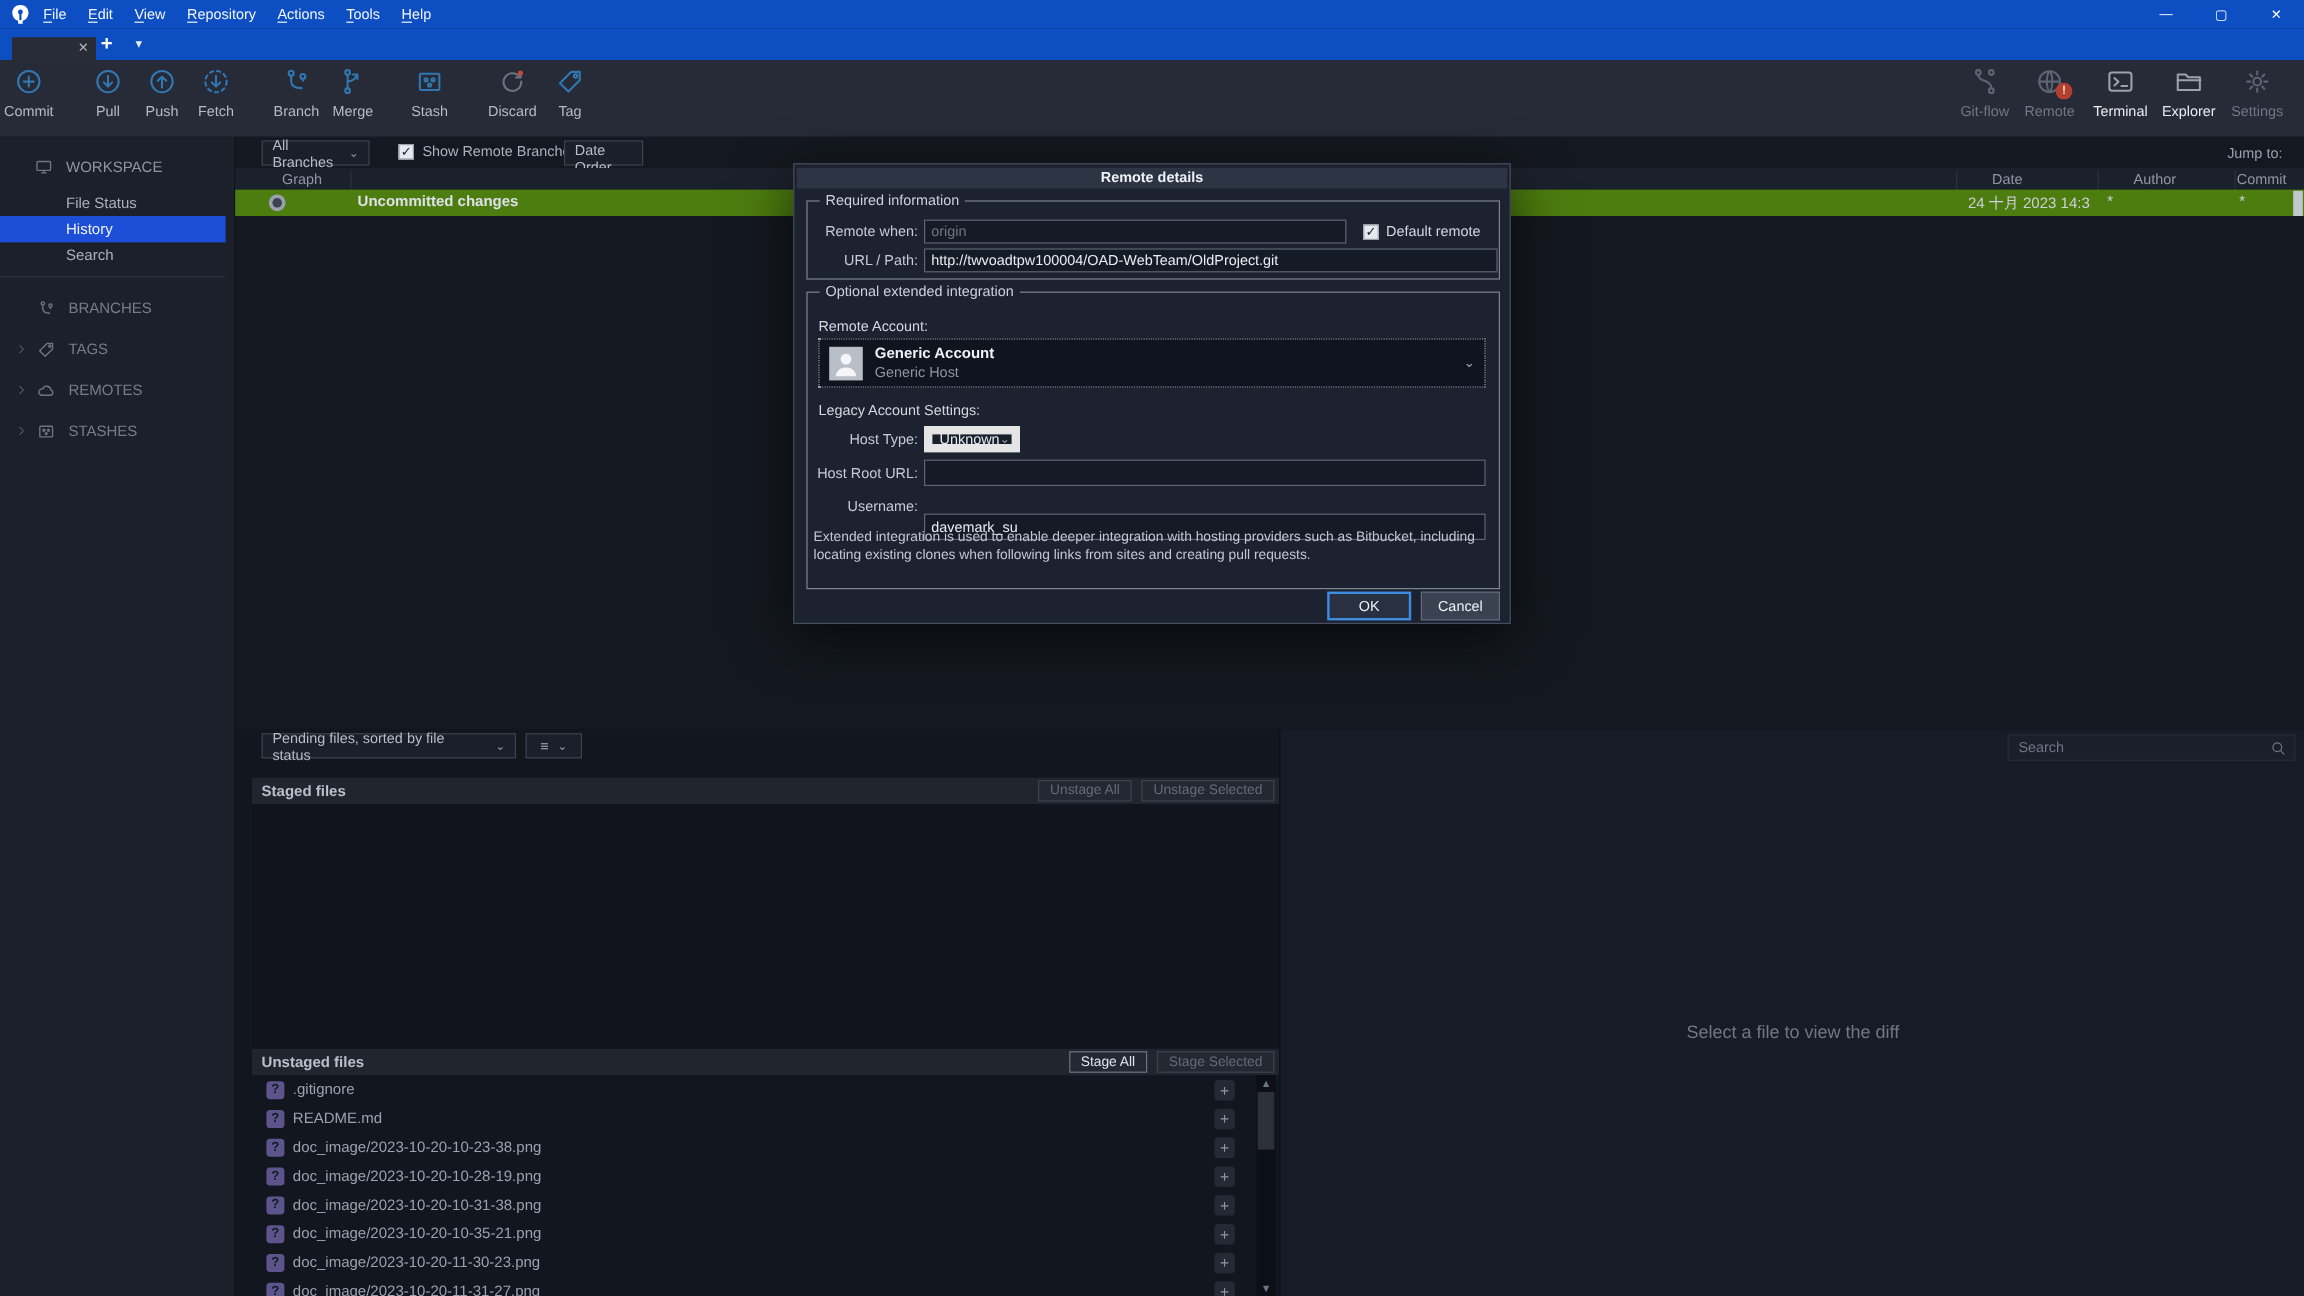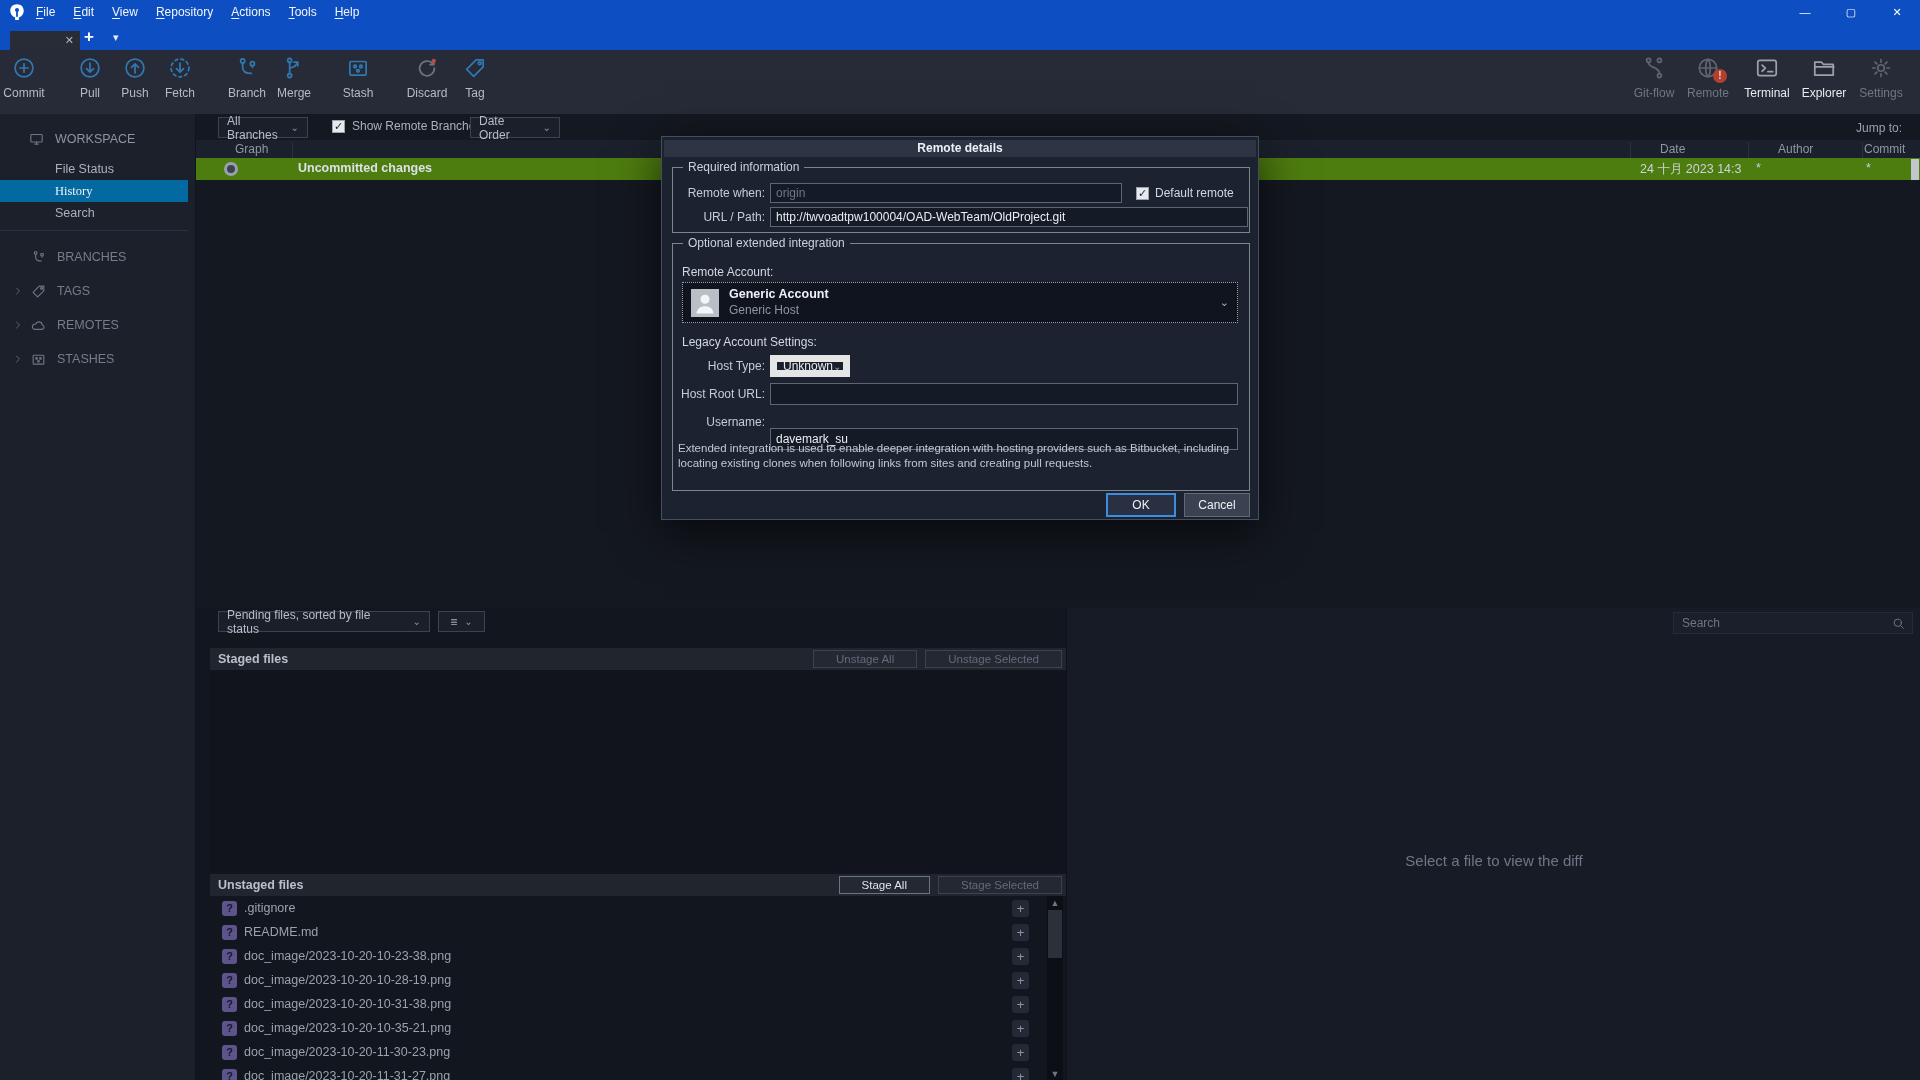--- a/index.html
+++ b/index.html
@@ -61,34 +61,34 @@
   .sb-row { position:absolute; left:0; width:196px; height:22px; display:flex; align-items:center; }
   .sb-ico { width:17px; height:17px; margin-right:10px; color:#6f7683; flex:0 0 auto; }
   .sb-ico svg { width:17px; height:17px; }
   .sb-chev { width:12px; height:12px; position:absolute; left:12px; color:#6f7683; visibility:hidden; }
   .sb-chev svg { width:12px; height:12px; }
   .sb-row.has-chevron .sb-chev { visibility:visible; }
   .sb-workspace { top:14px; padding-left:28px; color:#8d95a3; }
   .sb-item { padding-left:55px; }
   .sb-items > div:nth-of-type(1){top:44px} .sb-items > div:nth-of-type(2){top:66px}
   .sb-items > div:nth-of-type(3){top:88px}
-  .sb-item.selected { background:#0369a1; color:#eef2f7; width:188px;font-family:Liberation Serif, serif; }
+  .sb-item.selected { background:#1d4ed8; color:#eef2f7; width:188px; }
   .sb-divider { position:absolute; left:0; top:116px; width:188px; height:1px; background:#2a3140; }
   .sb-section { padding-left:30px; color:#757d8b; }
   .sb-sections > div:nth-of-type(1){top:132px} .sb-sections > div:nth-of-type(2){top:166px}
   .sb-sections > div:nth-of-type(3){top:200px} .sb-sections > div:nth-of-type(4){top:234px}
 
   
   .main { position:absolute; left:196px; top:114px; width:1724px; height:494px; background:#141820; }
   .filterbar { position:absolute; left:0; top:0; width:1724px; height:26px; }
   .dd { position:absolute; height:21px; top:3px; border:1px solid #3c434f; background:#1a1f2a;
     color:#b6bdc8; font-size:12px; display:flex; align-items:center; padding:0 8px; gap:8px; }
   .dd .chev { color:#8d95a2; font-size:10px; }
   .dd-branches { left:22px; width:90px; }
-  .dd-order { left:274px; width:90px; }
+  .dd-order { left:274px; width:66px;flex-direction:column; }
   .cb-row { position:absolute; left:136px; top:5px; display:flex; align-items:center; gap:7px;
     color:#aab1bd; font-size:12px; }
   .checkbox { width:13px; height:13px; background:#e6e9ee; border:1px solid #9aa2ae;
     display:flex; align-items:center; justify-content:center; font-size:11px; color:#1d2430; }
   .checkbox::after { content:""; }
   .checkbox.checked::after { content:"\2713"; }
   .jumpto { position:absolute; right:18px; top:7px; color:#9aa1ad; font-size:12px; }
   .colheads { position:absolute; left:0; top:26px; width:1724px; height:18px; background:#1b212c;
     color:#8f97a4; font-size:12px; }
   .colheads span { position:absolute; top:2px; }
@@ -110,21 +110,21 @@
   .files-pane { position:absolute; left:14px; top:0; width:856px; height:472px; }
   .dd-pending { left:8px; width:212px; }
   .menu-btn { position:absolute; left:228px; top:3px; width:47px; height:21px; border:1px solid #3c434f;
     background:#1a1f2a; color:#aab1bd; display:flex; align-items:center; justify-content:center; gap:7px;
     font-size:12px; }
   .sec-bar { position:absolute; left:0; width:856px; height:22px; background:#20252e;
     display:flex; align-items:center; padding-left:8px; color:#b9c0ca; font-size:12.5px; font-weight:bold; }
   .bar-staged { top:40px; } .bar-unstaged { top:266px; }
   .bar-btns { position:absolute; right:4px; top:2px; display:flex; gap:8px; }
   .bar-btn { height:18px; border:1px solid #3c434f; background:#232833; color:#636b78;
-    font-size:11.5px; font-weight:normal; display:flex; align-items:center; padding:0 22px; }
+    font-size:11.5px; font-weight:normal; display:flex; align-items:center; padding:0 9px; }
   .bar-btn.enabled { color:#dfe3ea; border-color:#6c7482; }
   .staged-area { position:absolute; left:0; top:62px; width:856px; height:204px; background:#11141d; }
   .file-list { position:absolute; left:0; top:288px; width:836px; height:184px; overflow:hidden; }
   .file-row { position:relative; height:24px; display:flex; align-items:center; }
   .q-badge { position:absolute; left:12px; width:15px; height:15px; border-radius:3px; background:#5e548c;
     color:#141824; font-size:11px; font-weight:bold; display:flex; align-items:center; justify-content:center; }
   .file-name { position:absolute; left:34px; color:#9aa2ae; font-size:12.5px; white-space:nowrap; }
   .row-plus { position:absolute; left:802px; width:17px; height:17px; border-radius:3px; background:#242a35;
     color:#8d95a2; font-size:13px; display:flex; align-items:center; justify-content:center; }
   .list-scroll { position:absolute; left:837px; top:288px; width:16px; height:184px; background:#0c0f15; }

